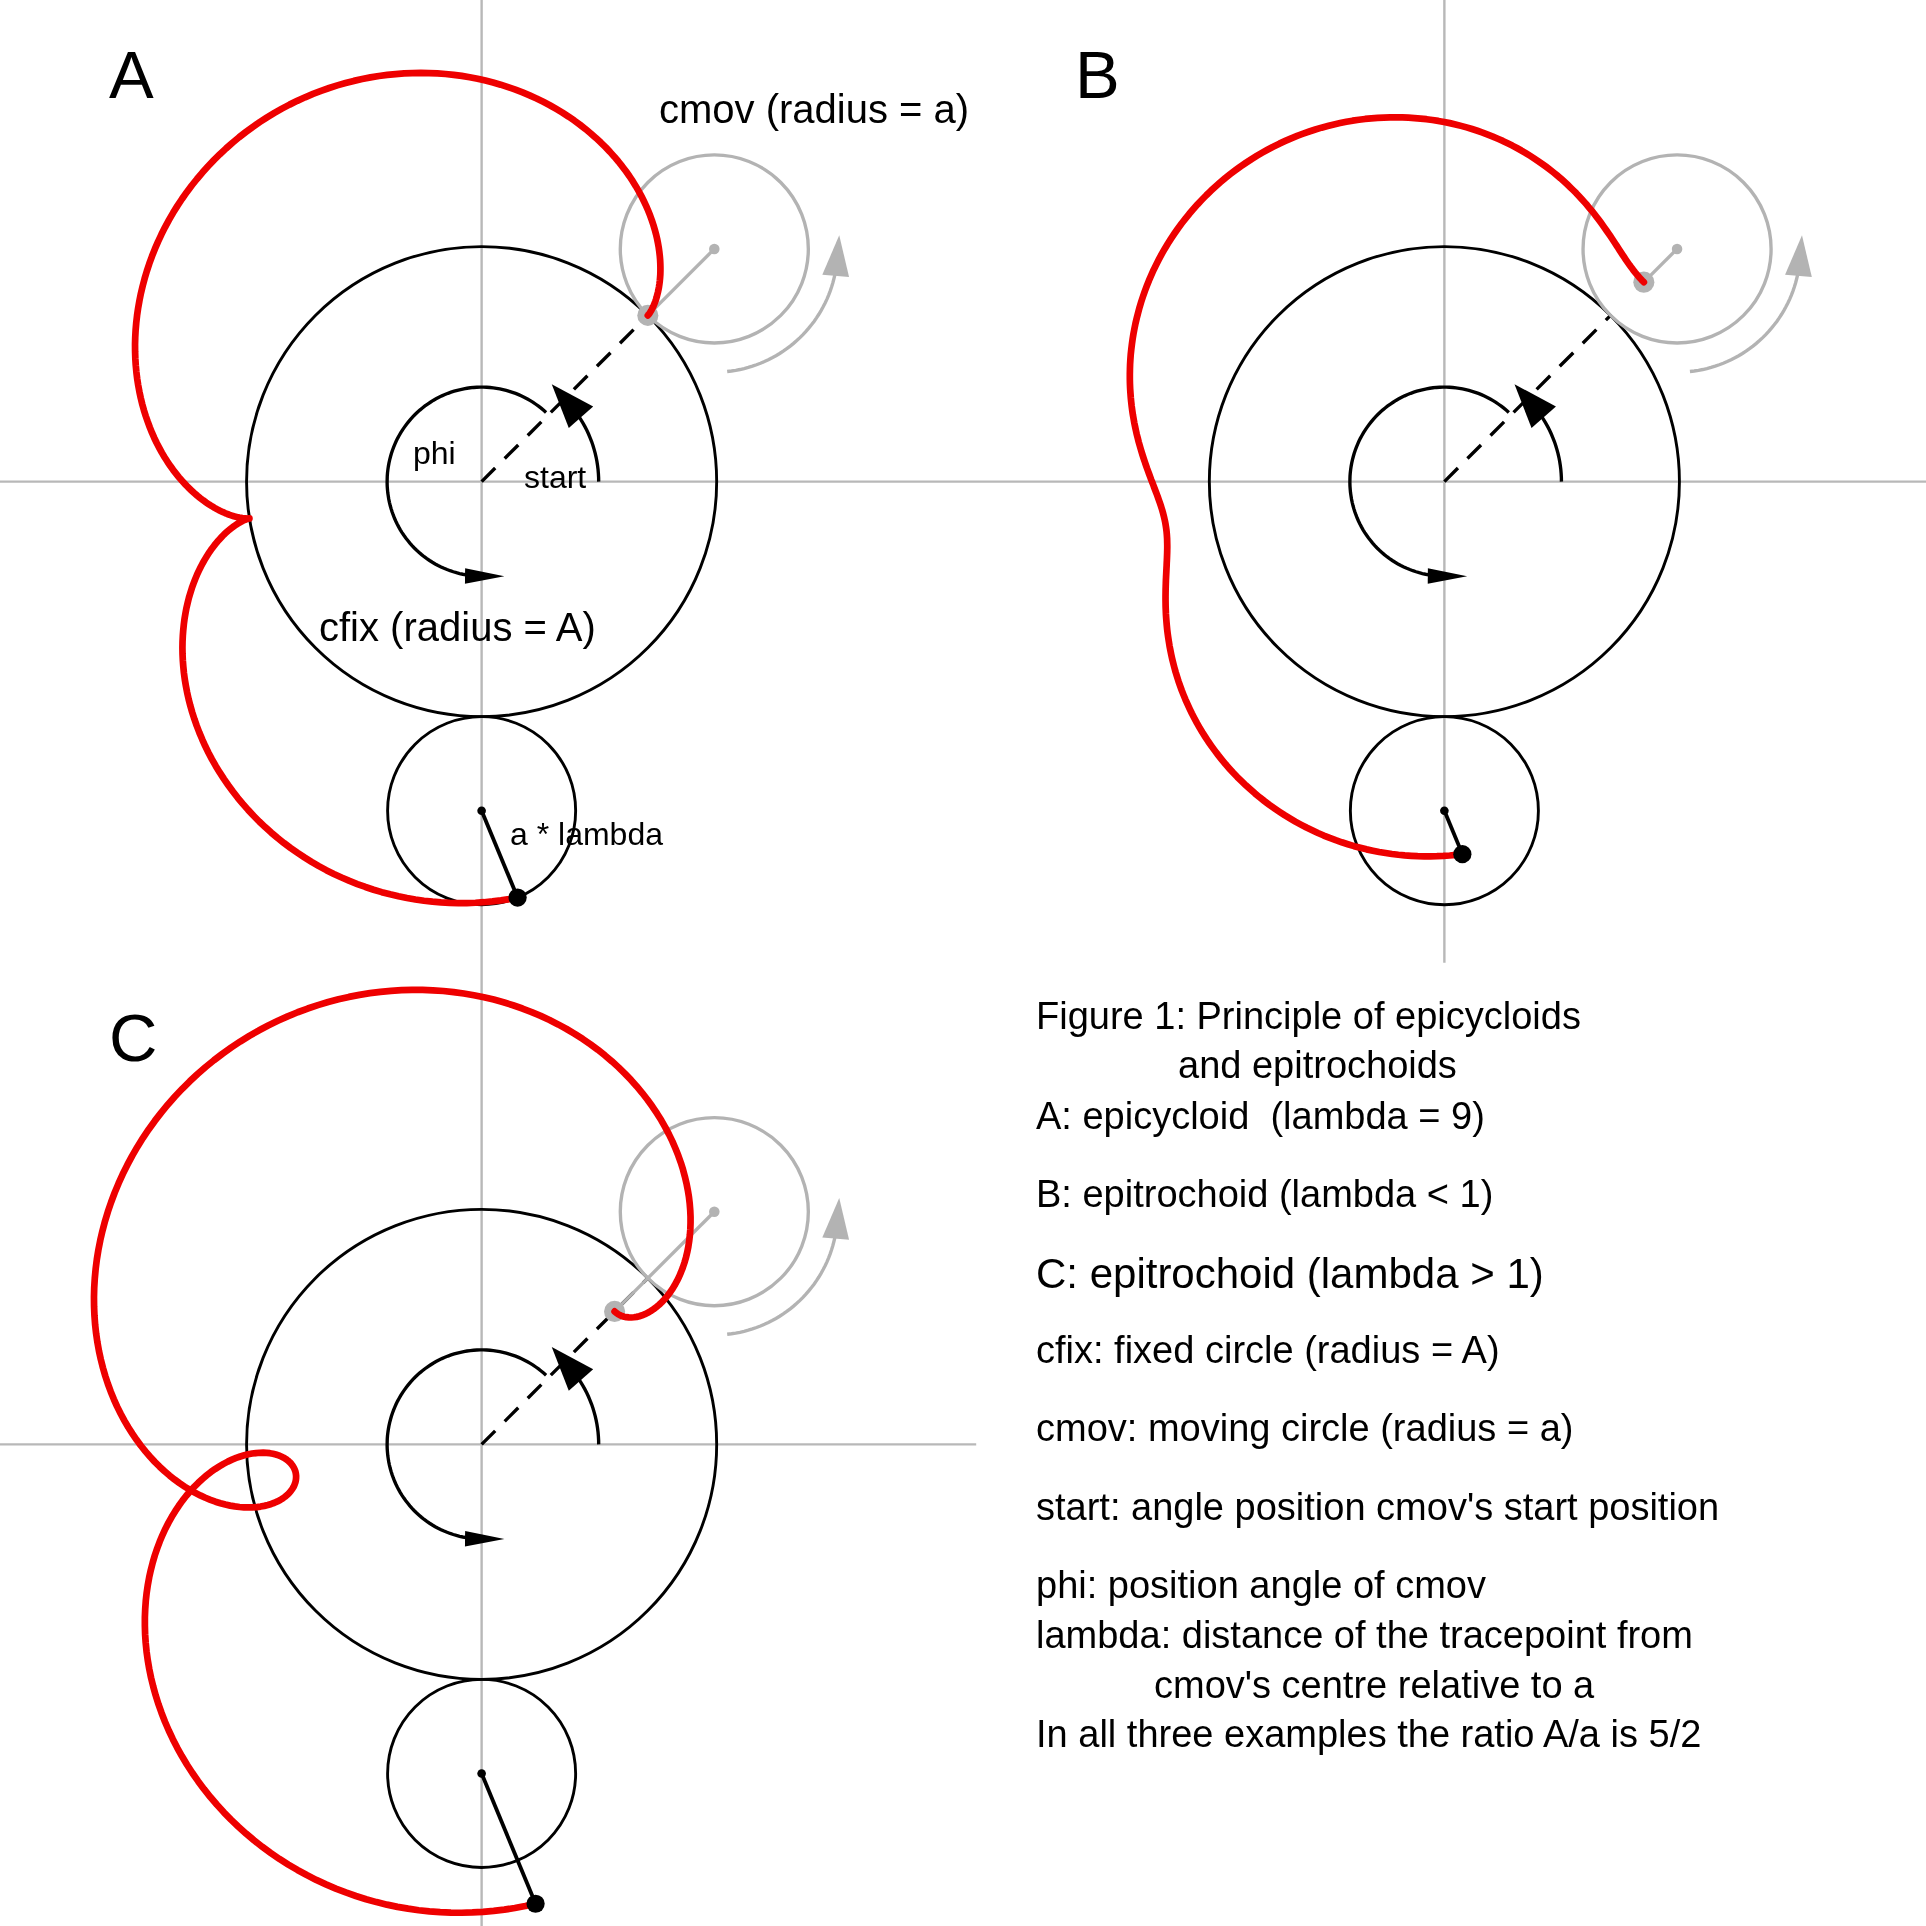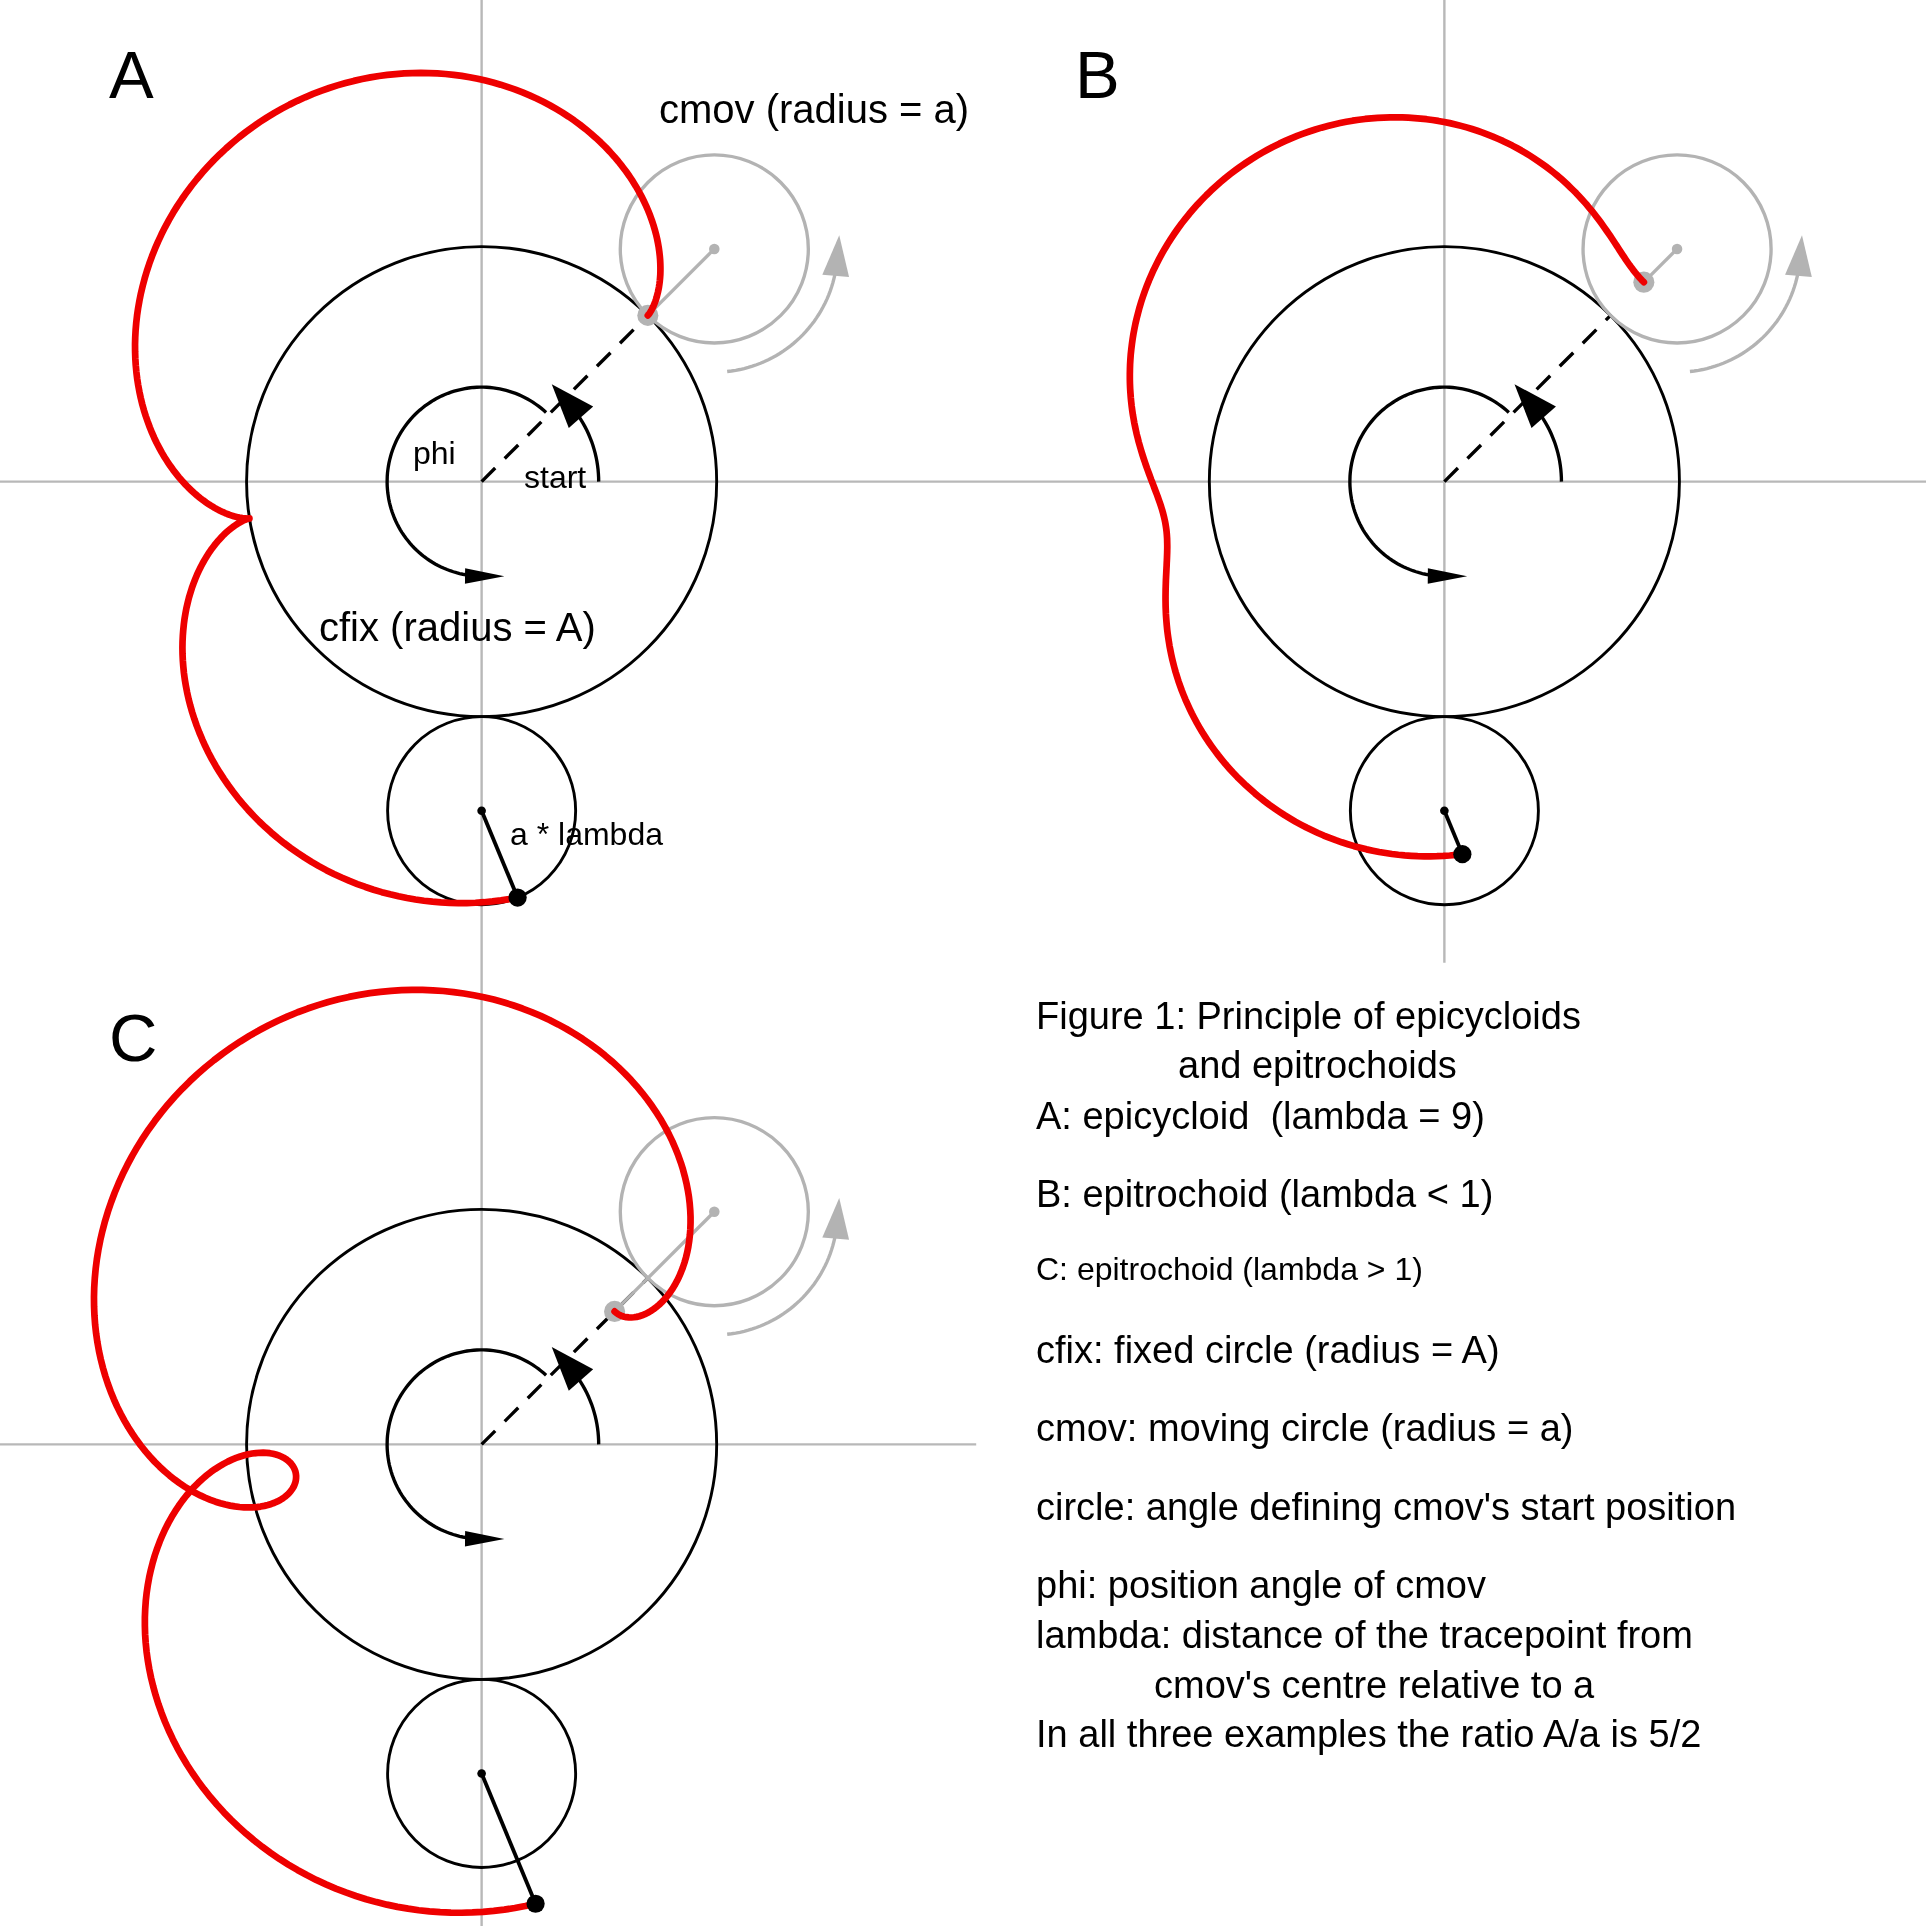--- a/index.html
+++ b/index.html
@@ -79,23 +79,23 @@
   <div class="lbl" style="left: 319px; top: 607px; font-size: 40px;">cfix (radius = A)</div>
   <div class="lbl" style="left: 413px; top: 437px; font-size: 32px;">phi</div>
   <div class="lbl" style="left: 524px; top: 440px; font-size: 32px; margin-top: 21px;">start</div>
   <div class="lbl" style="left: 510px; top: 818px; font-size: 32px;">a * lambda</div>
 
   <div id="legend">
       <div class="lbl" style="left: 1036px; top: 997px; font-size: 38px;">Figure 1: Principle of epicycloids</div>
       <div class="lbl" style="left: 1178px; top: 1046px; font-size: 38px;">and epitrochoids</div>
       <div class="lbl" style="left: 1036px; top: 1097px; font-size: 38px;">A: epicycloid  (lambda = 9)</div>
       <div class="lbl" style="left: 1036px; top: 1175px; font-size: 38px;">B: epitrochoid (lambda &lt; 1)</div>
-      <div class="lbl" style="left: 1036px; top: 1253px; font-size: 32px;">C: epitrochoid (lambda &gt; 1)</div>
+      <div class="lbl" style="left: 1036px; top: 1253px; font-size: 42px;">C: epitrochoid (lambda &gt; 1)</div>
       <div class="lbl" style="left: 1036px; top: 1331px; font-size: 38px;">cfix: fixed circle (radius = A)</div>
       <div class="lbl" style="left: 1036px; top: 1409px; font-size: 38px;">cmov: moving circle (radius = a)</div>
-      <div class="lbl" style="left: 1036px; top: 1488px; font-size: 38px;">circle: angle defining cmov's start position</div>
+      <div class="lbl" style="left: 1036px; top: 1488px; font-size: 38px;">start: angle position cmov's start position</div>
       <div class="lbl" style="left: 1036px; top: 1566px; font-size: 38px;">phi: position angle of cmov</div>
       <div class="lbl" style="left: 1036px; top: 1616px; font-size: 38px;">lambda: distance of the tracepoint from</div>
       <div class="lbl" style="left: 1154px; top: 1666px; font-size: 38px;">cmov's centre relative to a</div>
       <div class="lbl" style="left: 1036px; top: 1715px; font-size: 38px;">In all three examples the ratio A/a is 5/2</div>
     </div>
 </div>
 
 
 </body></html>

